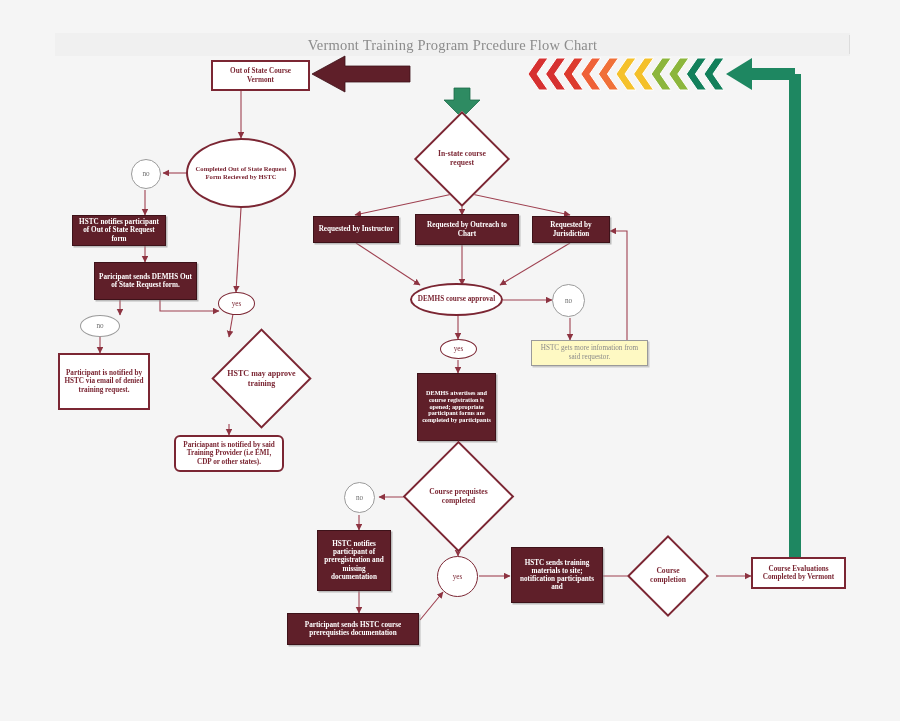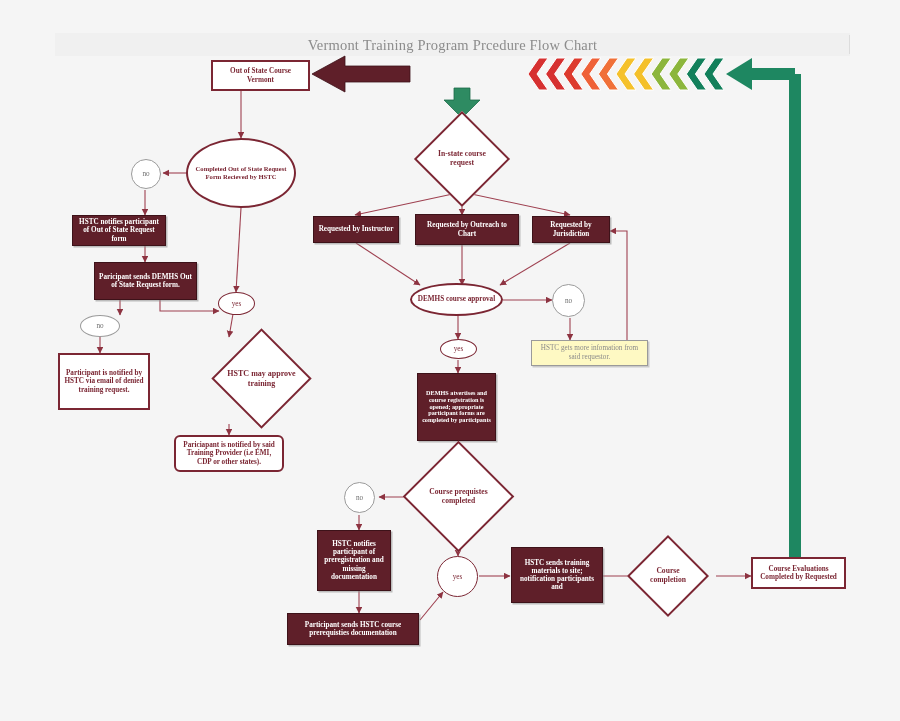--- a/index.html
+++ b/index.html
@@ -274,15 +274,15 @@
 
   <div class="node yesno-maroon fs7" style="left:437px;top:556px;width:41px;height:41px;">yes</div>
 
   <div class="node proc fs7 pad3" style="left:511px;top:547px;width:92px;height:56px;">HSTC sends training materials to site; notification participants and</div>
 
   <div class="diamond-wrap" style="left:639px;top:547px;width:58px;height:58px;">
     <div class="diamond-shape"></div>
     <div class="diamond-label fs75">Course completion</div>
   </div>
 
-  <div class="node outline fs7 pad3" style="left:751px;top:557px;width:95px;height:32px;">Course Evaluations Completed by Requested</div>
+  <div class="node outline fs7 pad3" style="left:751px;top:557px;width:95px;height:32px;">Course Evaluations Completed by Vermont</div>
 
 </div>
 
 </body></html>

